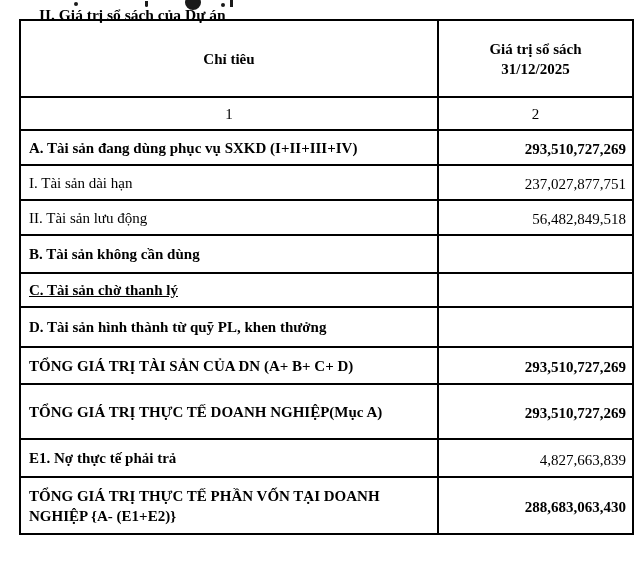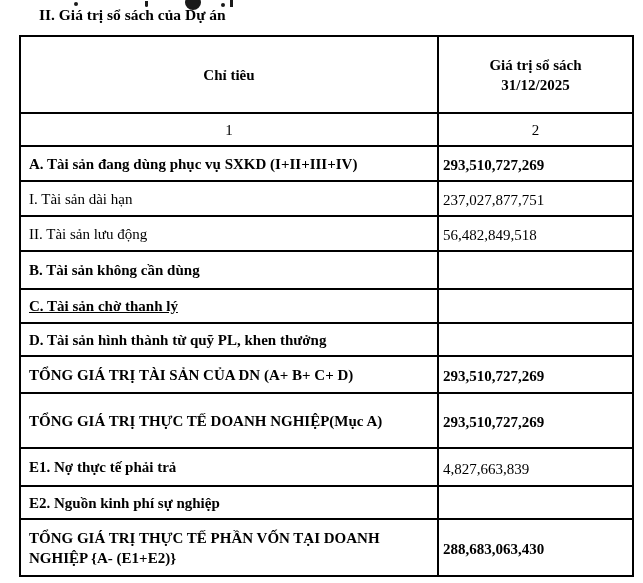--- a/index.html
+++ b/index.html
@@ -32,21 +32,21 @@
     left: 39px;
     top: 6px;
     font-size: 15.5px;
     font-weight: bold;
     white-space: nowrap;
   }
 
   table.book-value {
     position: absolute;
     left: 19px;
-    top: 35px;
+    top: 19px;
     width: 613px;
     border-collapse: collapse;
     table-layout: fixed;
     font-size: 15px;
   }
   table.book-value td, table.book-value th {
     border: 2px solid #000000;
     vertical-align: middle;
     line-height: 20px;
     overflow: hidden;
@@ -62,20 +62,21 @@
   }
   td.idx {
     text-align: center;
     font-weight: normal;
   }
   td.label {
     text-align: left;
     padding: 2px 12px 2px 8px;
   }
   td.value {
+    text-align: right;
     padding: 5px 6px 2px 4px;
     white-space: nowrap;
   }
   .bold { font-weight: bold; }
 </style>
 </head>
 <body>
 
 <div class="page">
 
@@ -120,40 +121,36 @@
         <td class="value">56,482,849,518</td>
       </tr>
       <tr style="height:38px;margin-top:17px;">
         <td class="label bold">B. Tài sản không cần dùng</td>
         <td class="value bold"></td>
       </tr>
       <tr style="height:34px;text-decoration:underline;">
         <td class="label bold">C. Tài sản chờ thanh lý</td>
         <td class="value bold"></td>
       </tr>
-      <tr style="height:33px;">
+      <tr style="height:40px;">
         <td class="label bold">D. Tài sản hình thành từ quỹ PL, khen thưởng</td>
         <td class="value bold"></td>
       </tr>
       <tr style="height:37px;">
         <td class="label bold">TỔNG GIÁ TRỊ TÀI SẢN CỦA DN (A+ B+ C+ D)</td>
         <td class="value bold">293,510,727,269</td>
       </tr>
       <tr style="height:55px;font-family:Liberation Serif, serif;">
         <td class="label bold">TỔNG GIÁ TRỊ THỰC TẾ DOANH NGHIỆP(Mục A)</td>
         <td class="value bold">293,510,727,269</td>
       </tr>
       <tr style="height:38px;">
         <td class="label bold">E1. Nợ thực tế phải trả</td>
         <td class="value">4,827,663,839</td>
       </tr>
-      <tr style="height:33px;">
-        <td class="label bold">E2. Nguồn kinh phí sự nghiệp</td>
-        <td class="value bold"></td>
-      </tr>
       <tr style="height:57px;">
         <td class="label bold">TỔNG GIÁ TRỊ THỰC TẾ PHẦN VỐN TẠI DOANH NGHIỆP {A- (E1+E2)}</td>
         <td class="value bold">288,683,063,430</td>
       </tr>
     </tbody>
   </table>
 
 </div>
 
 </body></html>

